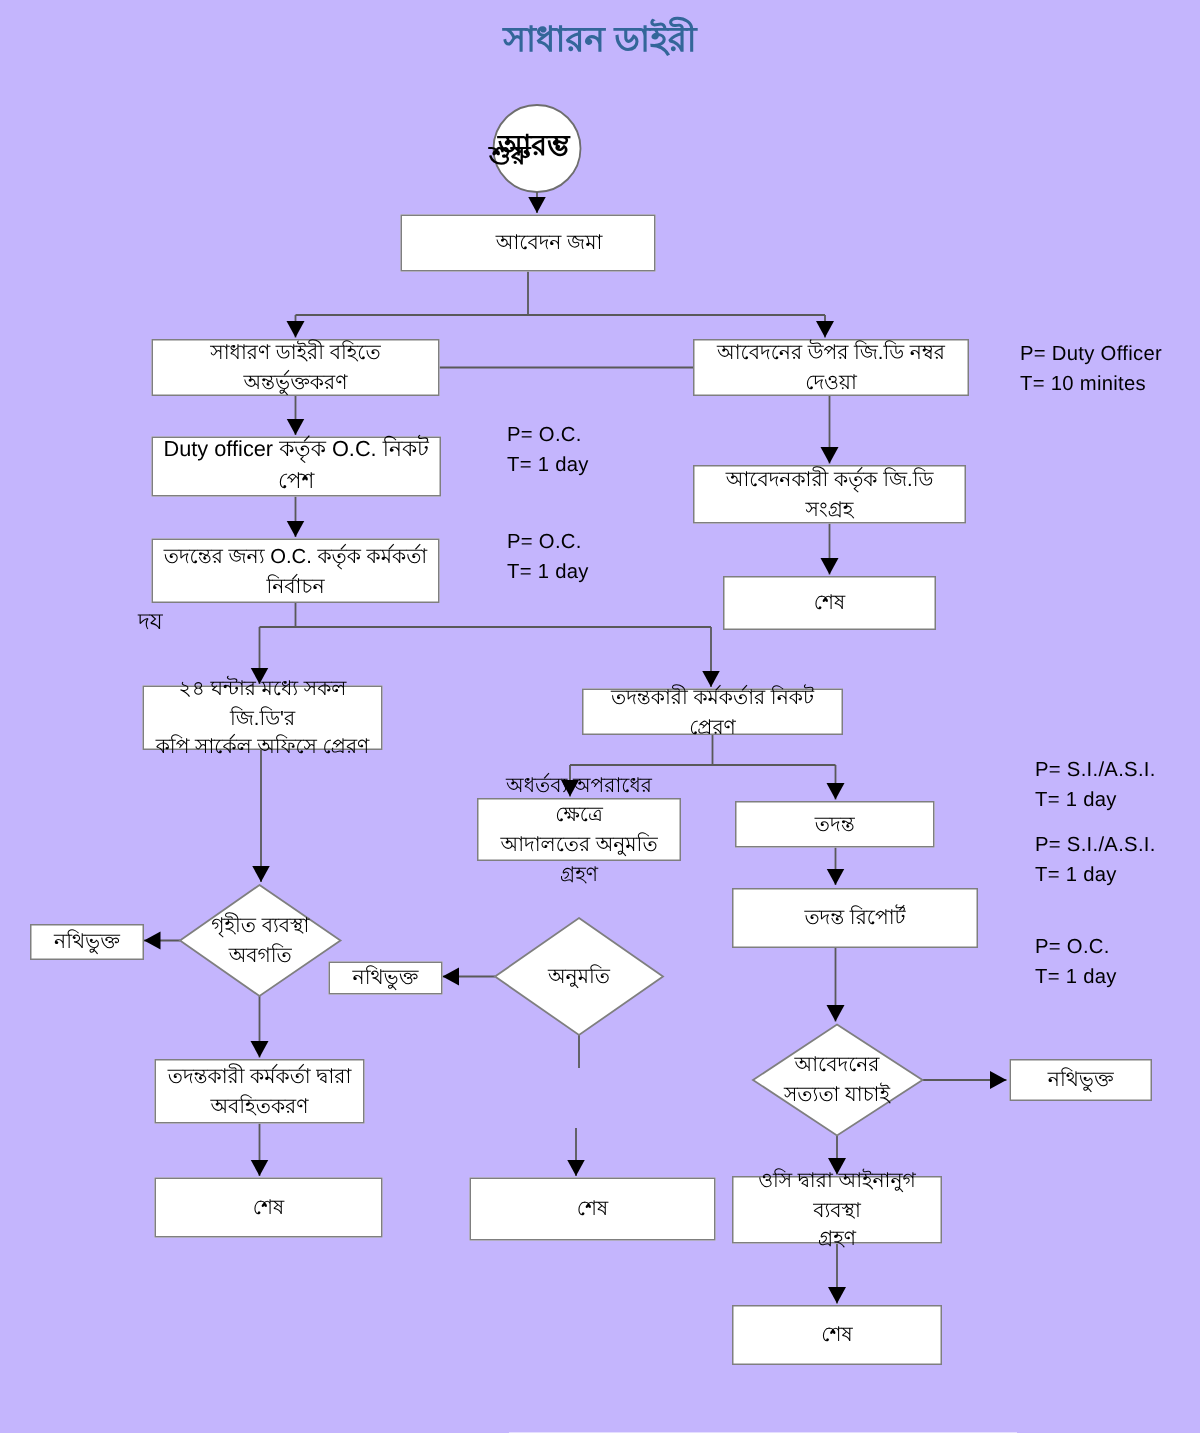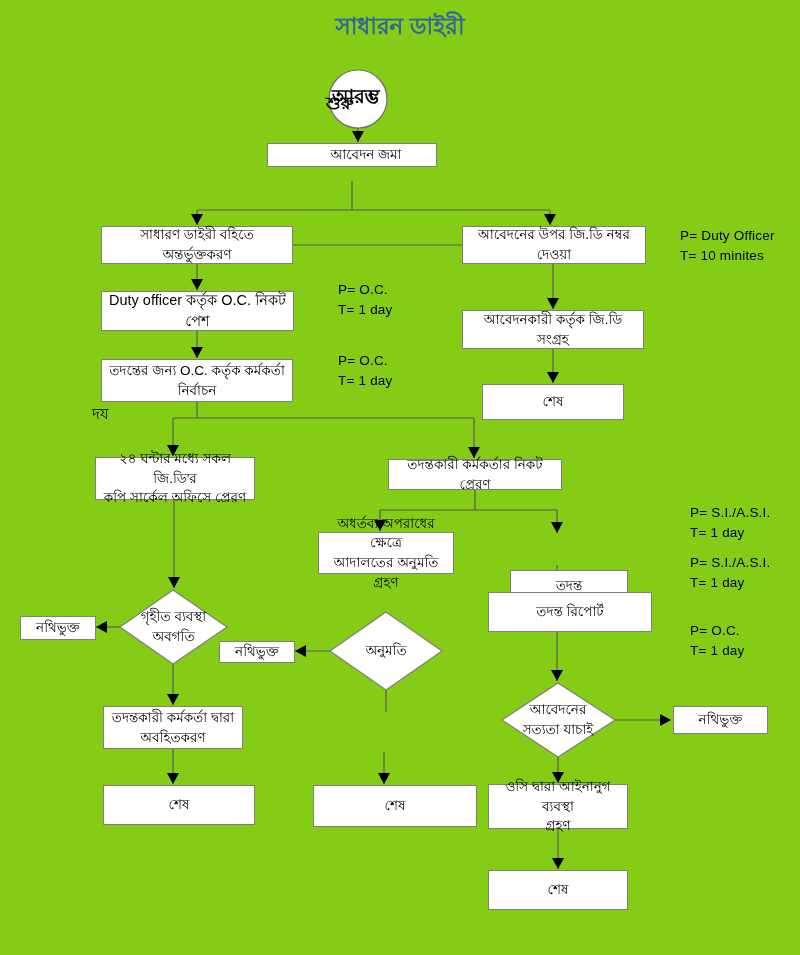--- a/index.html
+++ b/index.html
@@ -1,17 +1,17 @@
 <!DOCTYPE html>
 <html><head>
 <meta charset="utf-8">
 <style>
   html,body{margin:0;padding:0;background:#ffffff;}
   body{font-family:"Liberation Sans",sans-serif;}
-  #canvas{position:relative;width:800px;height:955px;background:#84cc16;overflow:hidden;}
+  #canvas{position:relative;width:800px;height:955px;background:#c4b5fd;overflow:hidden;}
   #wires{position:absolute;left:0;top:0;pointer-events:none;}
   .title{position:absolute;left:0;top:8px;width:800px;text-align:center;
          font-size:23px;font-weight:bold;color:#336699;}
   .node{position:absolute;background:#fff;border:1px solid #7f7f7f;
         display:flex;align-items:center;justify-content:center;
         text-align:center;color:#000;font-size:13.5px;line-height:1.45;
         box-sizing:border-box;padding:2px 4px;}
   .node span{white-space:pre-line;}
   .dlabel{position:absolute;display:flex;align-items:center;justify-content:center;
           text-align:center;color:#000;font-size:13.5px;line-height:1.5;}
@@ -88,21 +88,21 @@
     </g>
   </svg>
 
   <div class="title">সাধারন ডাইরী</div>
 
   <div class="start-wrap">
     <span class="w1">আরম্ভ</span>
     <span class="w2">শুরু</span>
   </div>
 
-  <div class="node" style="left:267px;top:143px;width:170px;height:24px;padding-left:32px;">
+  <div class="node" style="left:267px;top:143px;width:170px;height:38px;padding-left:32px;">
     <span>আবেদন জমা</span>
   </div>
 
   <div class="node" style="left:101px;top:226px;width:192px;height:38px;">
     <span>সাধারণ ডাইরী বহিতে অন্তর্ভুক্তকরণ</span>
   </div>
 
   <div class="node" style="left:462px;top:226px;width:184px;height:38px;">
     <span>আবেদনের উপর জি.ডি নম্বর দেওয়া</span>
   </div>
@@ -132,21 +132,21 @@
 
   <div class="node" style="left:388px;top:459px;width:174px;height:31px;">
     <span>তদন্তকারী কর্মকর্তার নিকট প্রেরণ</span>
   </div>
 
   <div class="node" style="left:318px;top:532px;width:136px;height:42px;">
     <span>অধর্তব্য অপরাধের ক্ষেত্রে
 আদালতের অনুমতি গ্রহণ</span>
   </div>
 
-  <div class="node" style="left:510px;top:534px;width:118px;height:31px;margin-top:36px;">
+  <div class="node" style="left:490px;top:534px;width:133px;height:31px;">
     <span>তদন্ত</span>
   </div>
 
   <div class="node" style="left:488px;top:592px;width:164px;height:40px;">
     <span>তদন্ত রিপোর্ট</span>
   </div>
 
   <div class="node" style="left:20px;top:616px;width:76px;height:24px;">
     <span>নথিভুক্ত</span>
   </div>

